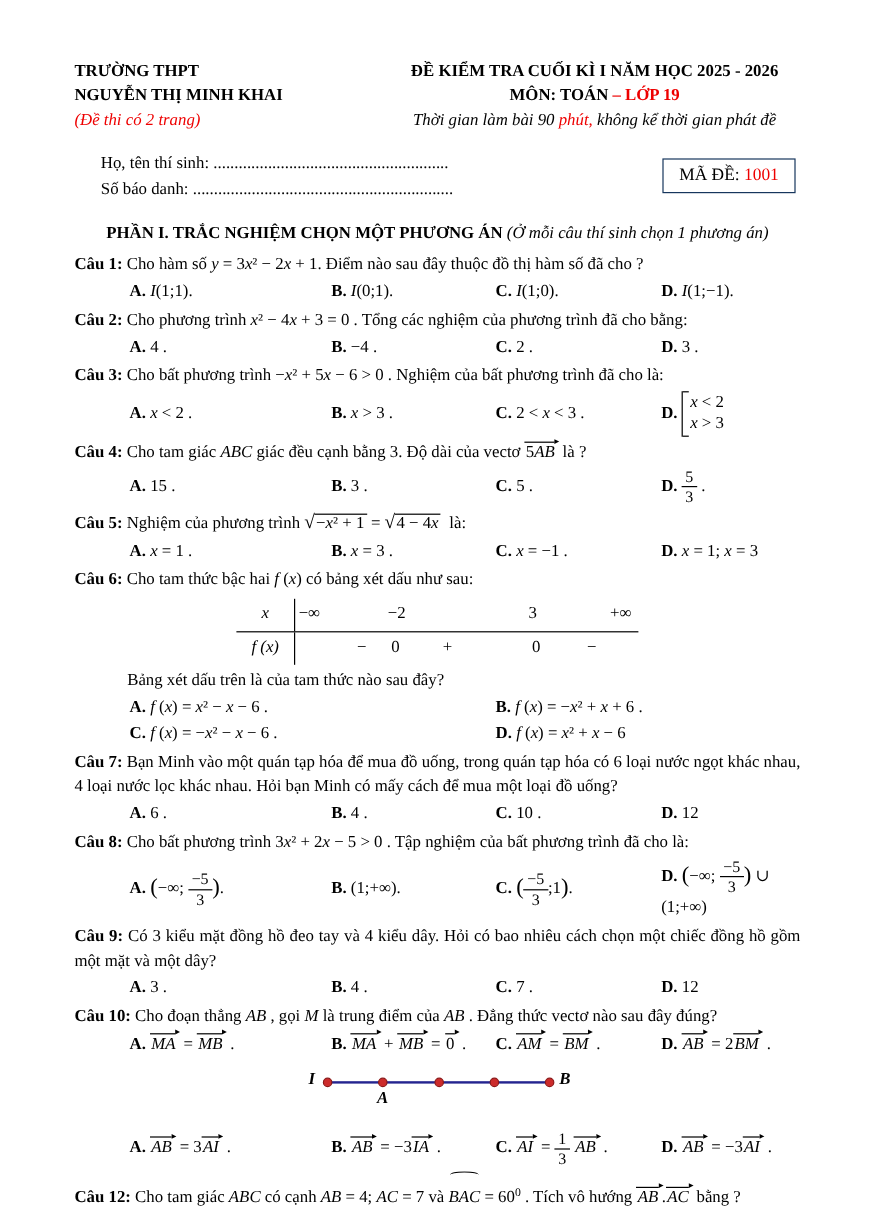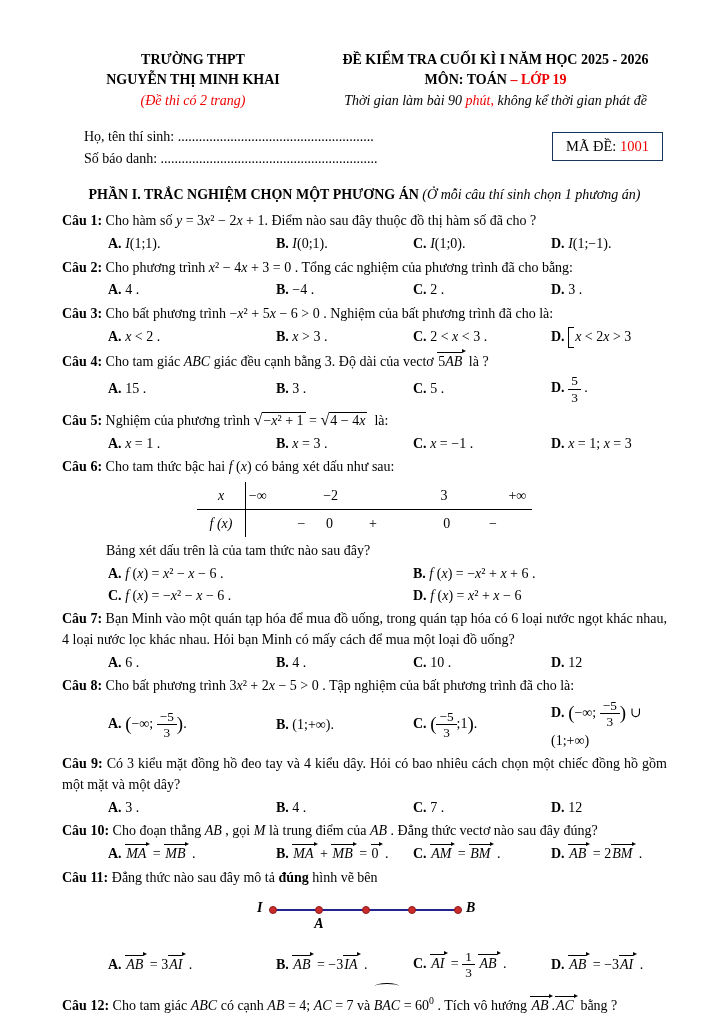--- a/index.html
+++ b/index.html
@@ -9,21 +9,21 @@
     font-family:"Liberation Serif","DejaVu Serif",serif;
     font-size:14px;color:#000;
     display:flex;flex-direction:column;overflow:hidden;
   }
   .b{font-weight:bold;}
   .it{font-style:italic;}
   .red{color:#ee0000;}
 
   
   .head{display:flex;}
-  .head-left{width:262px;text-align:center;line-height:1.45;}
+  .head-left{width:262px;text-align:left;line-height:1.45;}
   .head-right{flex:1;text-align:center;line-height:1.45;}
 
   
   .student-row{display:flex;justify-content:space-between;margin:15px 0 6px;}
   .student-info{margin-left:22px;line-height:1.6;}
   .code-box{border:1.6px solid #17365d;padding:5px 13px;font-weight:normal;align-self:flex-start;margin-top:6px;margin-right:4px;font-size:14.5px;white-space:nowrap;}
 
   .section-title{margin:8px 12px 4px;line-height:1.4;text-align:center;}
 
   
@@ -41,21 +41,21 @@
   sup{font-size:0.7em;}
   .vec{position:relative;display:inline-block;padding:3px 3px 0 1px;line-height:1.1;}
   .vec::before{content:"";position:absolute;top:1px;left:0;right:3px;border-top:1px solid #000;}
   .vec::after{content:"";position:absolute;top:-1.5px;right:-1px;width:0;height:0;border-left:4px solid #000;border-top:2.5px solid transparent;border-bottom:2.5px solid transparent;}
   .frac{display:inline-block;vertical-align:middle;text-align:center;line-height:1.15;font-size:0.95em;}
   .frac .num{display:block;border-bottom:1px solid #000;padding:0 3px;}
   .frac .den{display:block;}
   .sqrt{white-space:nowrap;}
   .sqrt .rx{font-size:1.15em;}
   .sqrt .rb{border-top:1px solid #000;padding:0 2px 0 1px;}
-  .cases{display:inline-flex;flex-direction:row;align-items:flex-start;border-left:1.3px solid #000;padding:1px 2px 1px 6px;position:relative;vertical-align:middle;line-height:1.3;}
+  .cases{display:inline-flex;flex-direction:column;align-items:flex-start;border-left:1.3px solid #000;padding:1px 2px 1px 6px;position:relative;vertical-align:middle;line-height:1.3;}
   .cases::before,.cases::after{content:"";position:absolute;left:0;width:5px;border-top:1.3px solid #000;}
   .cases::before{top:0;}
   .cases::after{bottom:0;}
   .hat{position:relative;display:inline-block;padding-top:13px;}
   .hat::before{content:"";position:absolute;top:0;left:6%;right:6%;height:5px;border-top:1.3px solid #000;border-radius:100% 100% 0 0;}
   .big{font-size:1.35em;vertical-align:middle;line-height:1;}
 
   
   .sign-table{width:335px;margin:4px auto 4px;}
   .st-row{display:flex;height:27px;}
@@ -213,21 +213,20 @@
       <div class="q-block">
         <p class="q-text"><b class="q-label">Câu 10:</b><span> Cho đoạn thẳng <i>AB</i> , gọi <i>M</i> là trung điểm của <i>AB</i> . Đẳng thức vectơ nào sau đây đúng?</span></p>
         <div class="opts cols-4">
           <span class="opt"><b class="letter">A.</b><span> <span class="vec"><i>MA</i></span> = <span class="vec"><i>MB</i></span> .</span></span>
           <span class="opt"><b class="letter">B.</b><span> <span class="vec"><i>MA</i></span> + <span class="vec"><i>MB</i></span> = <span class="vec">0</span> .</span></span>
           <span class="opt"><b class="letter">C.</b><span> <span class="vec"><i>AM</i></span> = <span class="vec"><i>BM</i></span> .</span></span>
           <span class="opt"><b class="letter">D.</b><span> <span class="vec"><i>AB</i></span> = 2<span class="vec"><i>BM</i></span> .</span></span>
         </div>
       </div>
       <div class="q-block">
-        <p class="q-text"><b class="q-label">Câu 11:</b><span> Đẳng thức nào sau đây mô tả <b>đúng</b> hình vẽ bên</span></p>
         <div class="fig-wrap">
           <div class="fig-line"></div>
           <span class="fig-dot" style="left: calc(0% - 3px);"></span>
           <span class="fig-dot" style="left: calc(25% - 3px);"></span>
           <span class="fig-dot" style="left: calc(50% - 3px);"></span>
           <span class="fig-dot" style="left: calc(75% - 3px);"></span>
           <span class="fig-dot" style="left: calc(100% - 3px);"></span>
           <span class="fig-end" style="left: -15px;">I</span>
           <span class="fig-end" style="left: calc(100% + 9px);">B</span>
           <span class="fig-a" style="left: calc(25% - 4px);">A</span>

